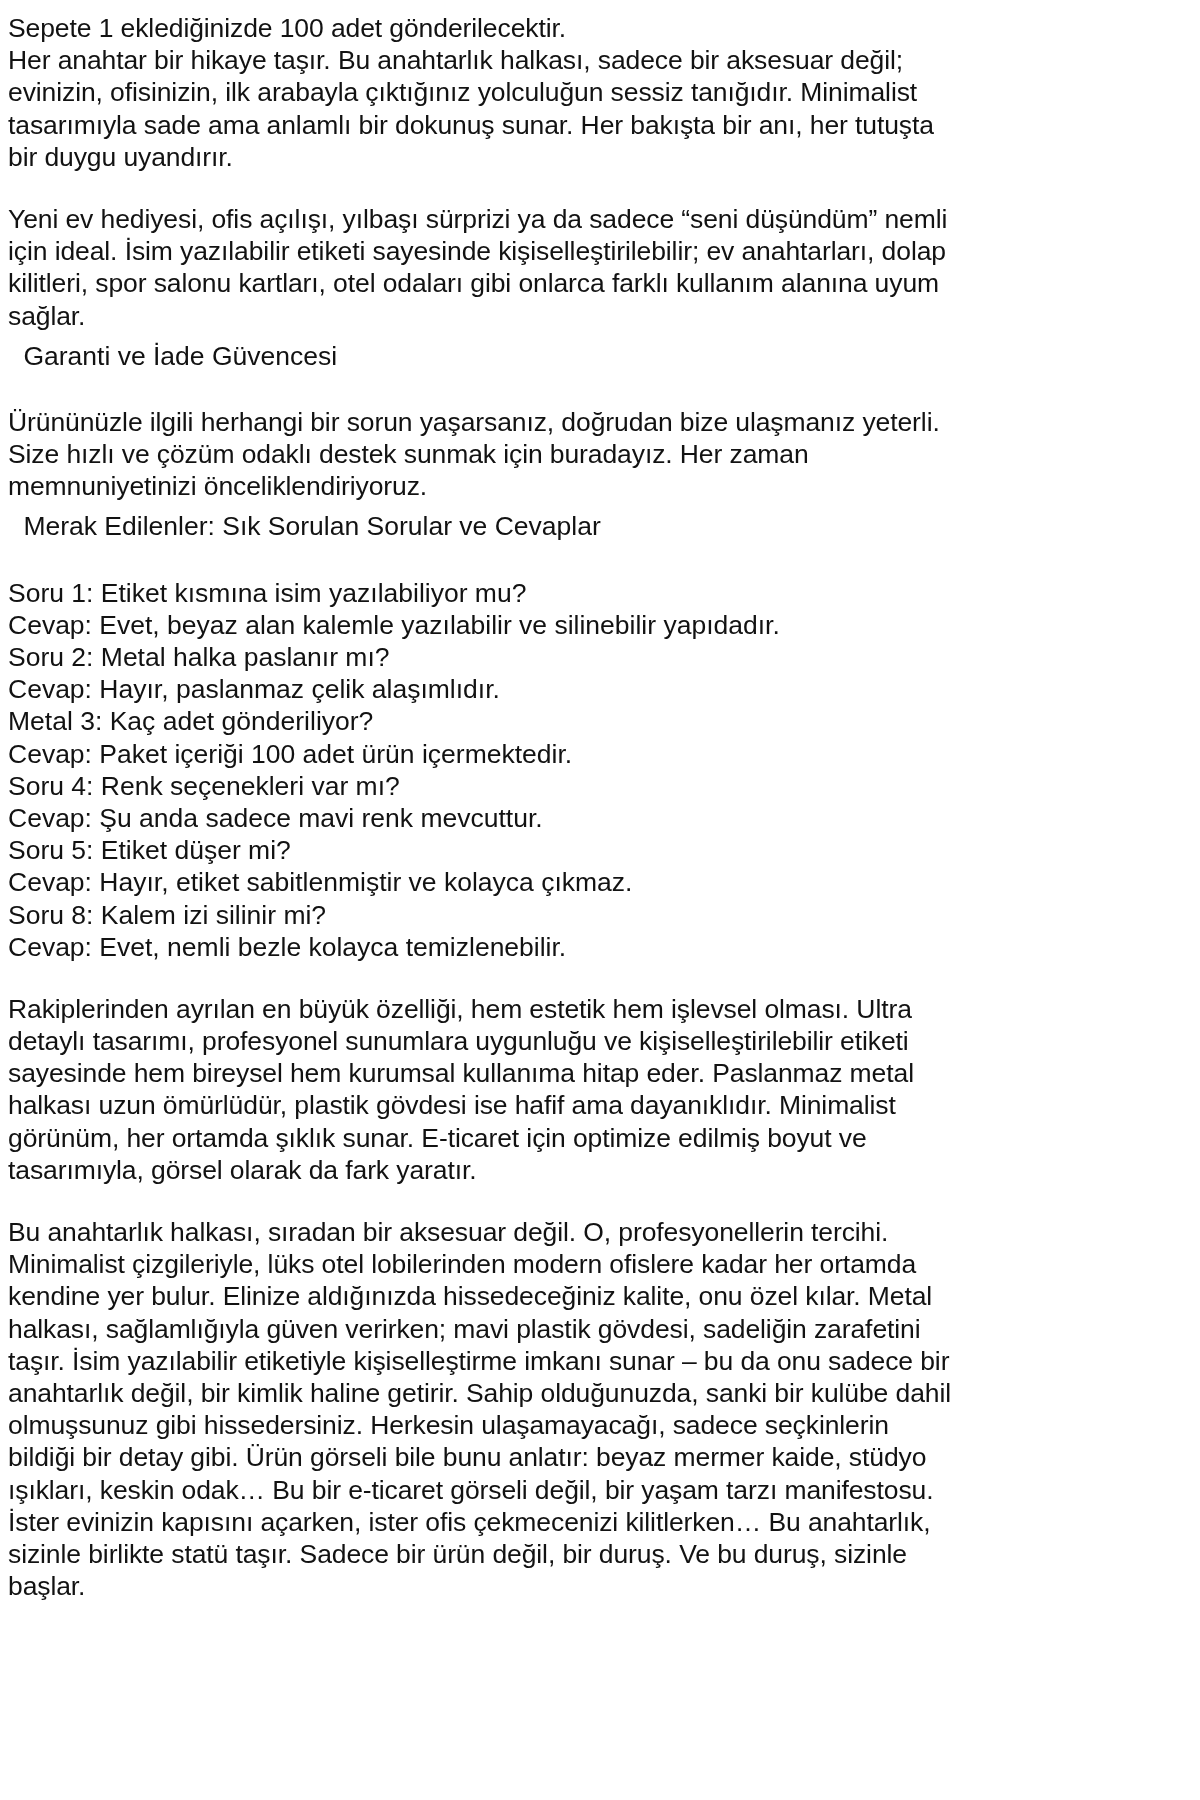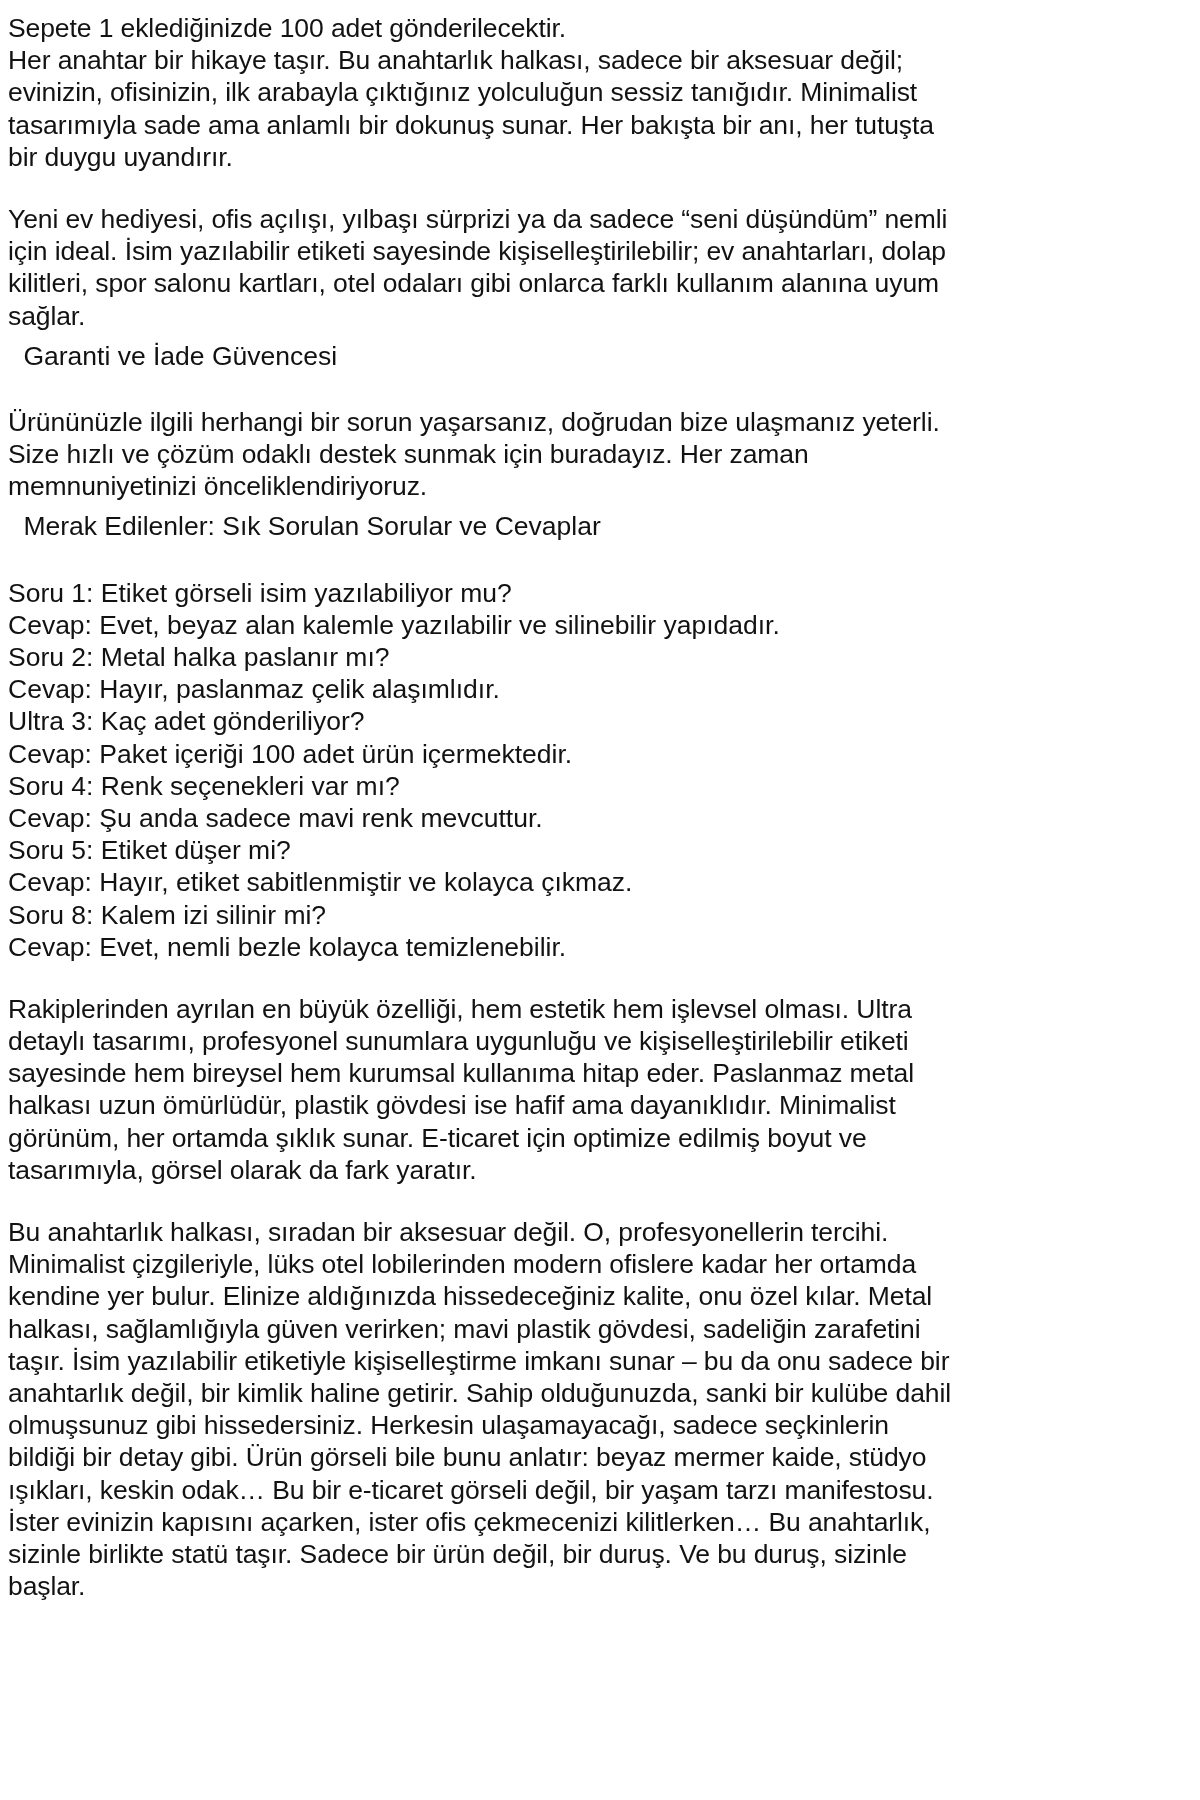--- a/index.html
+++ b/index.html
@@ -78,25 +78,25 @@
   <div class="spacer-md"></div>
 
   <div class="block">
     <p class="para">Ürününüzle ilgili herhangi bir sorun yaşarsanız, doğrudan bize ulaşmanız yeterli. Size hızlı ve çözüm odaklı destek sunmak için buradayız. Her zaman memnuniyetinizi önceliklendiriyoruz.</p>
     <p class="heading-line"> Merak Edilenler: Sık Sorulan Sorular ve Cevaplar</p>
   </div>
 
   <div class="spacer-md"></div>
 
   <div class="qa-list">
-    <div class="qa-line">Soru 1: Etiket görseli isim yazılabiliyor mu?</div>
+    <div class="qa-line">Soru 1: Etiket kısmına isim yazılabiliyor mu?</div>
     <div class="qa-line">Cevap: Evet, beyaz alan kalemle yazılabilir ve silinebilir yapıdadır.</div>
     <div class="qa-line">Soru 2: Metal halka paslanır mı?</div>
     <div class="qa-line">Cevap: Hayır, paslanmaz çelik alaşımlıdır.</div>
-    <div class="qa-line">Ultra 3: Kaç adet gönderiliyor?</div>
+    <div class="qa-line">Metal 3: Kaç adet gönderiliyor?</div>
     <div class="qa-line">Cevap: Paket içeriği 100 adet ürün içermektedir.</div>
     <div class="qa-line">Soru 4: Renk seçenekleri var mı?</div>
     <div class="qa-line">Cevap: Şu anda sadece mavi renk mevcuttur.</div>
     <div class="qa-line">Soru 5: Etiket düşer mi?</div>
     <div class="qa-line">Cevap: Hayır, etiket sabitlenmiştir ve kolayca çıkmaz.</div>
     <div class="qa-line">Soru 8: Kalem izi silinir mi?</div>
     <div class="qa-line">Cevap: Evet, nemli bezle kolayca temizlenebilir.</div>
   </div>
 
   <div class="spacer-lg"></div>

